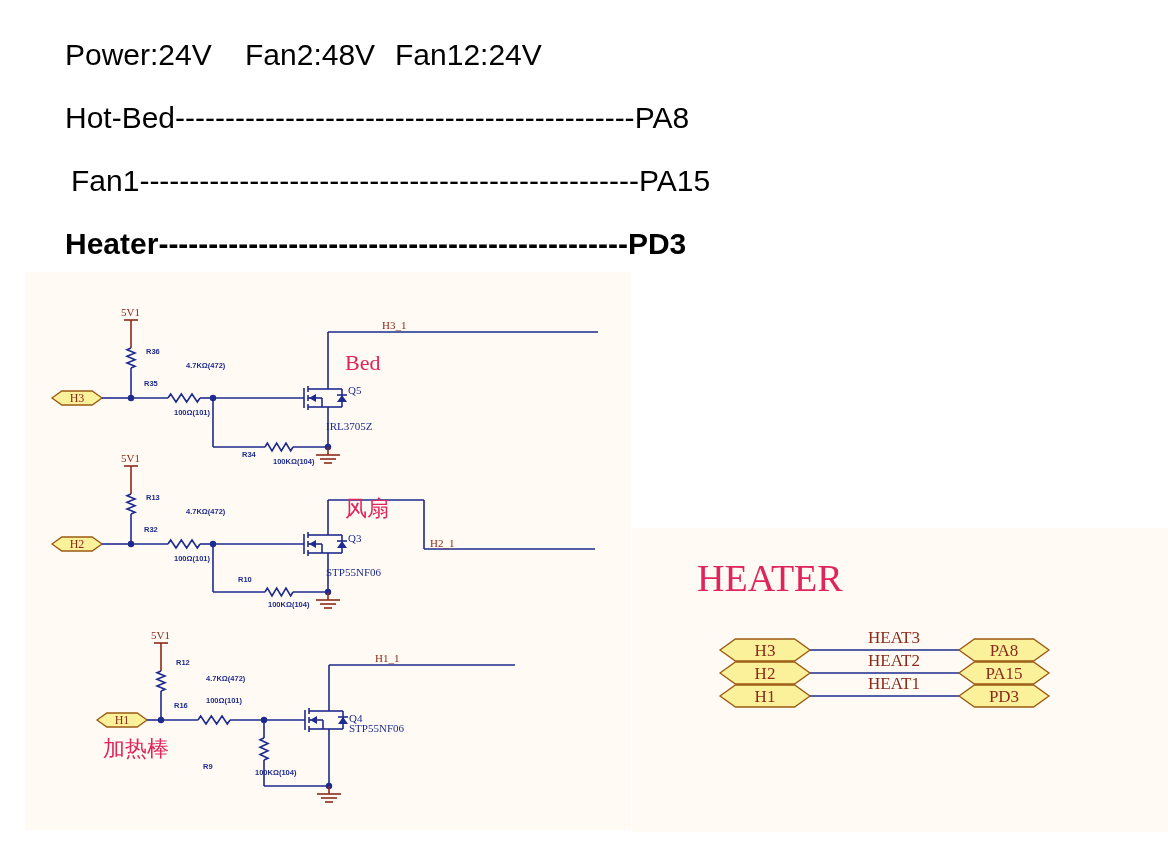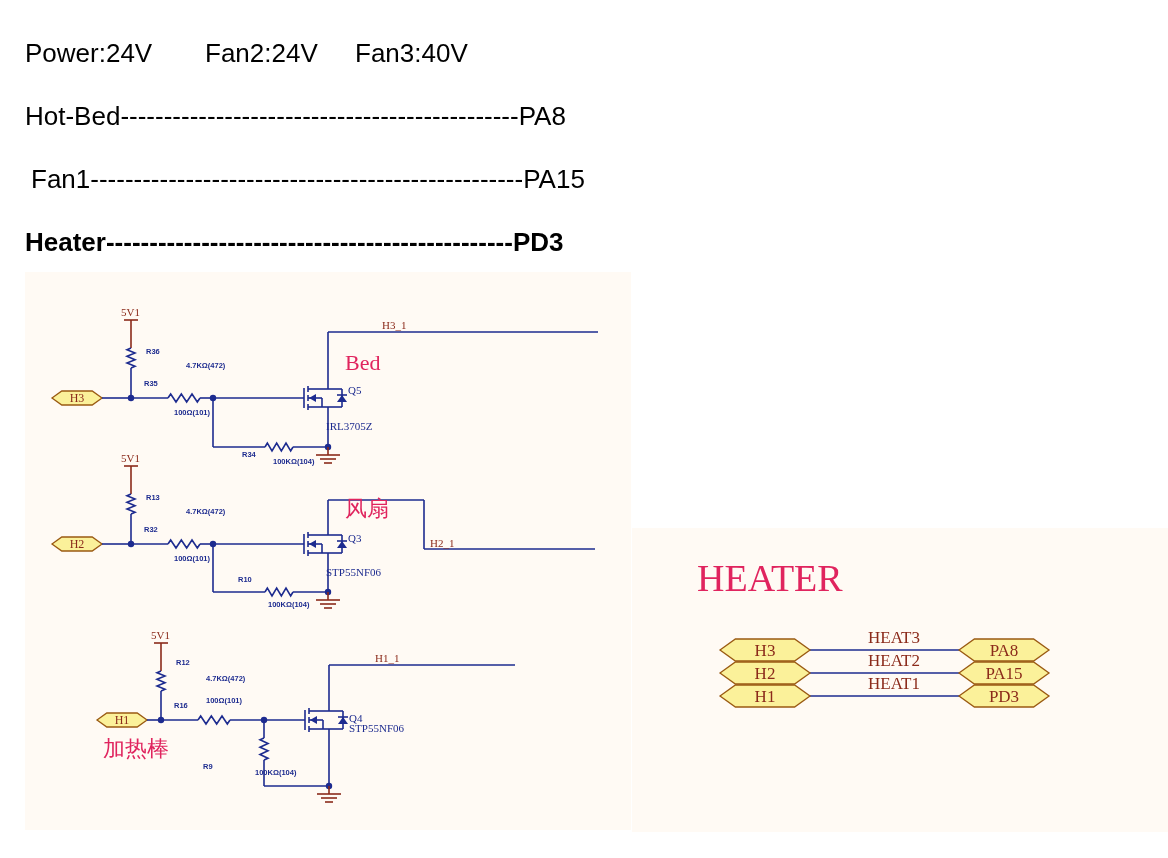--- a/index.html
+++ b/index.html
@@ -1,30 +1,30 @@
 <!DOCTYPE html>
 <html><head>
 <meta charset="utf-8">
 <style>
   html, body { margin: 0; padding: 0; background: #ffffff; }
   body { width: 1168px; height: 858px; position: relative; overflow: hidden;
          font-family: "Liberation Sans", sans-serif; color: #000; }
-  .line-text { position: absolute; font-size: 26px; white-space: nowrap; }
+  .line-text { position: absolute; font-size: 30px; white-space: nowrap; margin-left: 40px; }
   .panel { position: absolute; background: #fffaf4; }
   #panel-left { left: 25px; top: 272px; width: 606px; height: 558px; }
   #panel-right { left: 632px; top: 528px; width: 536px; height: 304px; }
   svg text { font-family: "Liberation Serif", serif; }
   .sans-small { font-family: "Liberation Sans", sans-serif !important; font-size: 7.5px; fill: #1d2b8f; font-weight: bold; }
 </style>
 </head>
 <body>
 
 <div class="line-text" style="left:25px; top:38px;">Power:24V</div>
-<div class="line-text" style="left:205px; top:38px;">Fan2:24V</div>
-<div class="line-text" style="left:355px; top:38px;">Fan3:40V</div>
+<div class="line-text" style="left:205px; top:38px;">Fan2:48V</div>
+<div class="line-text" style="left:355px; top:38px;">Fan12:24V</div>
 
 <div class="line-text" style="left:25px; top:101px;"><span>Hot-Bed</span><span>----------------------------------------------</span><span>PA8</span></div>
 <div class="line-text" style="left:31px; top:164px;"><span>Fan1</span><span>--------------------------------------------------</span><span>PA15</span></div>
 <div class="line-text" style="left:25px; top:227px;font-weight:bold;"><span>Heater</span><span>-----------------------------------------------</span><span>PD3</span></div>
 
 <div class="panel" id="panel-left">
   <svg width="606" height="558" viewBox="25 272 606 558">
     <g id="circuits">
         <g>
           <g>

